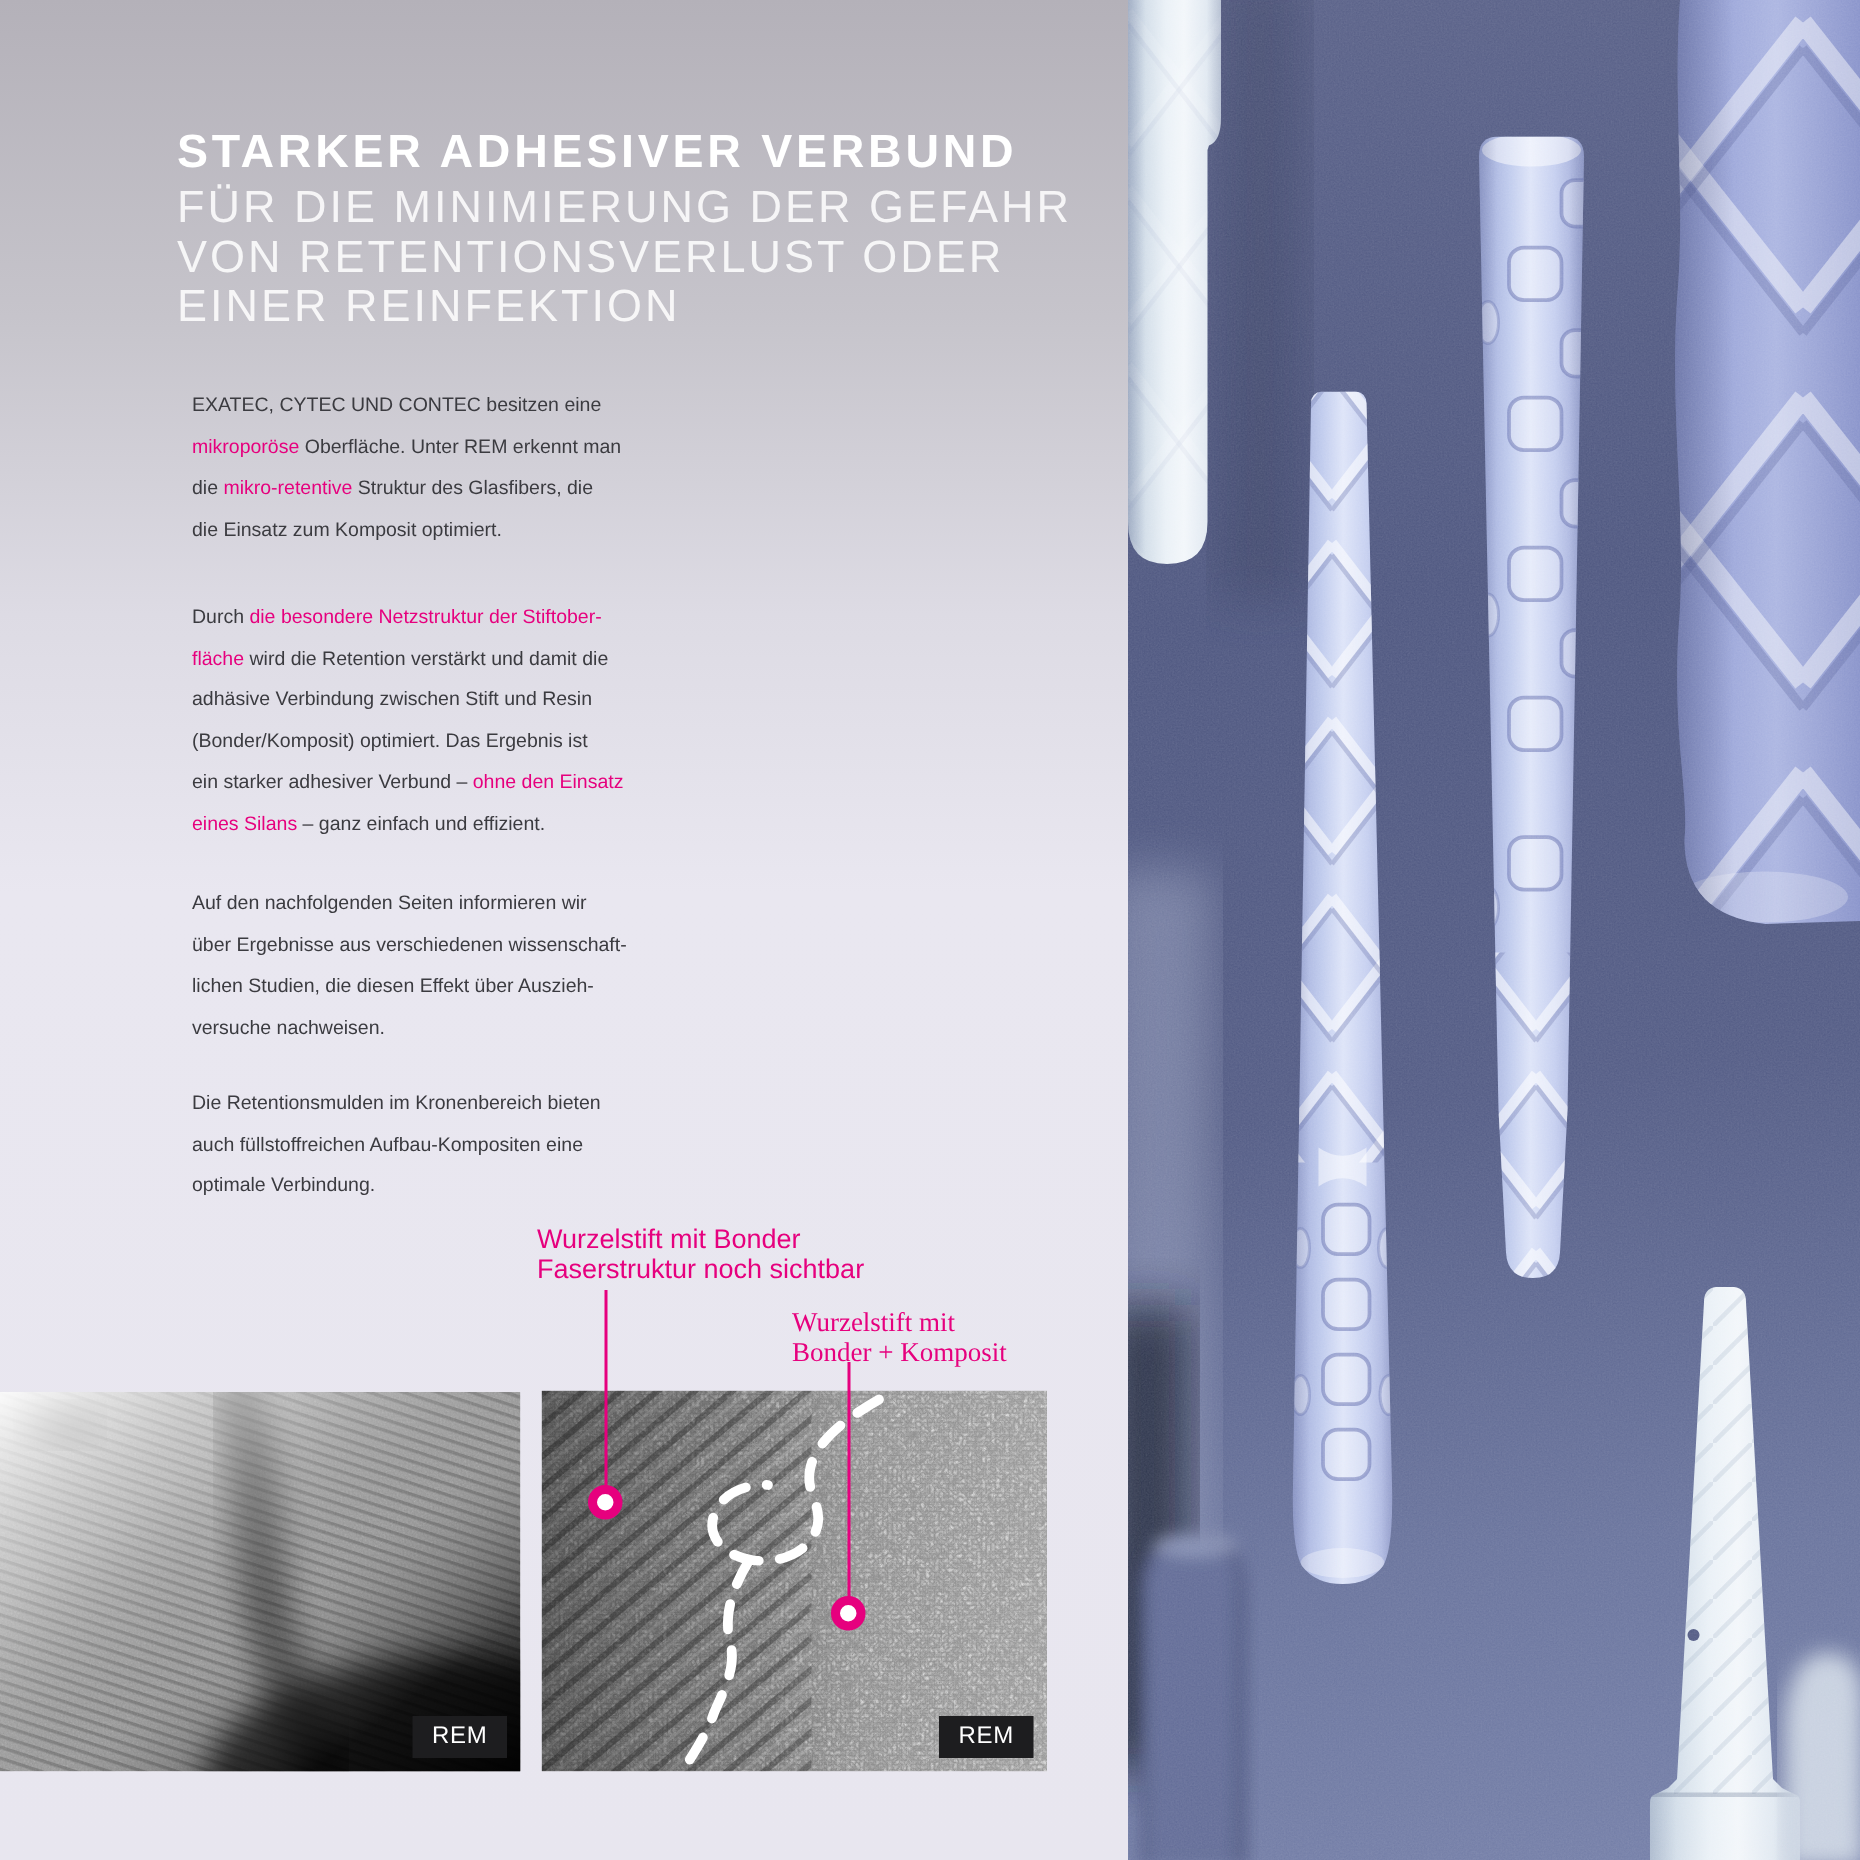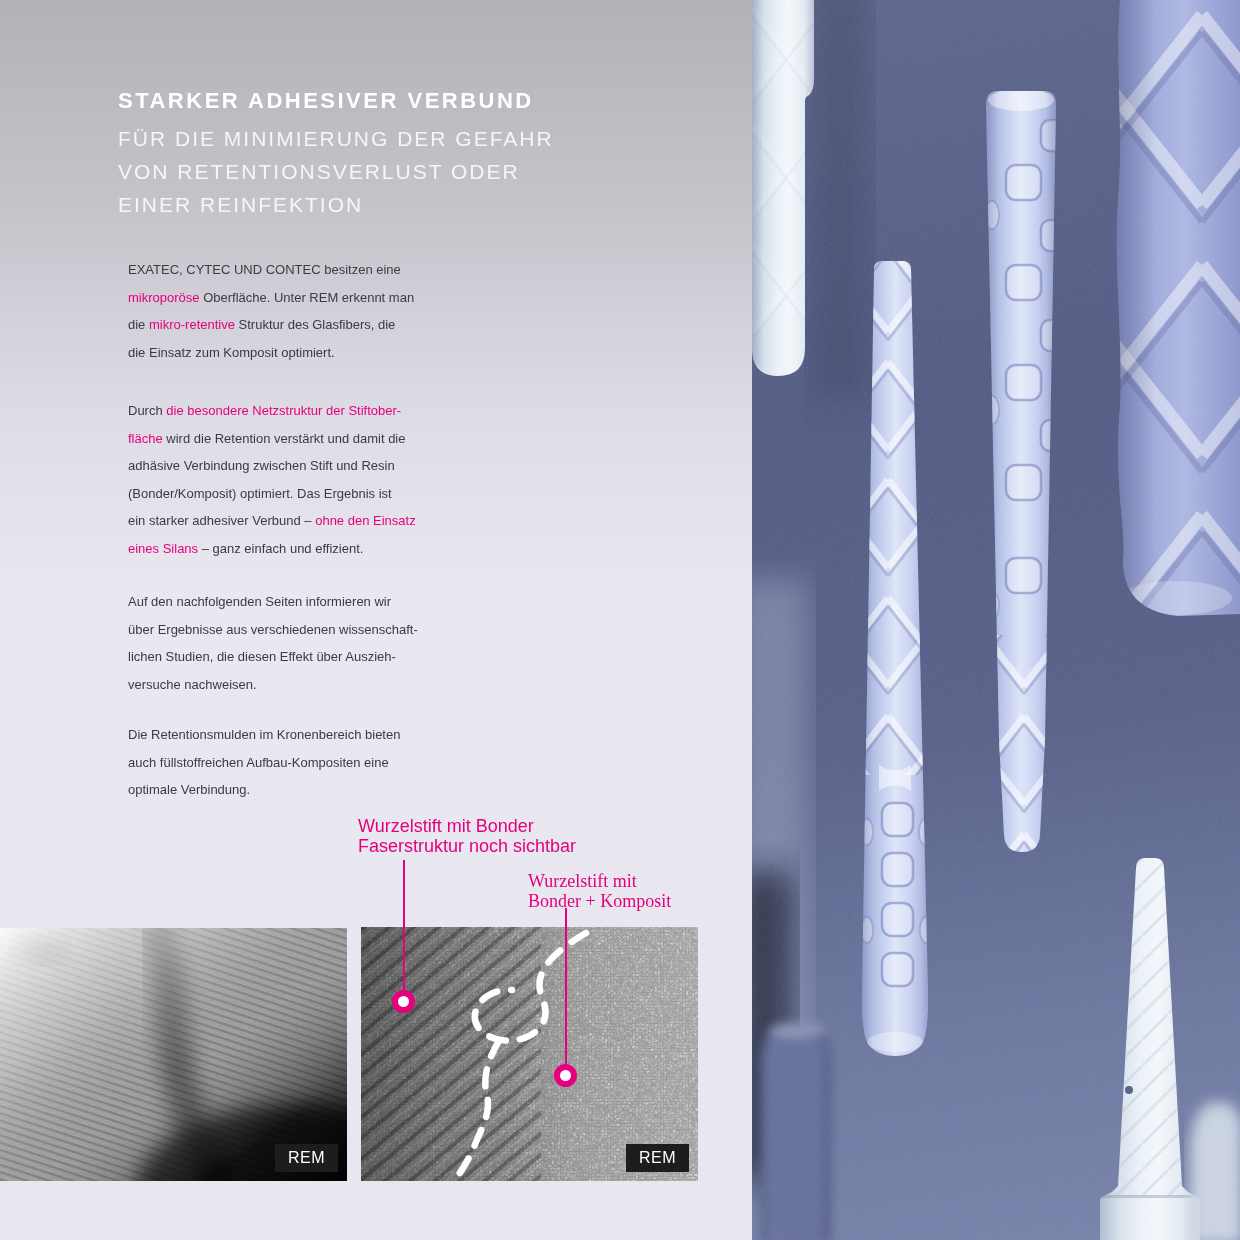--- a/index.html
+++ b/index.html
@@ -2,22 +2,22 @@
 <html style="--accent: #e6007e; --text: #3b3b40;"><head>
 <meta charset="utf-8">
 <style>
   :root{ --accent:#e6007e; --text:#3b3b40; }
   html,body{margin:0;padding:0;}
   body{font-family:"Liberation Sans","DejaVu Sans",sans-serif;background:#888;}
   .page{position:relative;width:1240px;height:1240px;overflow:hidden;
         background:linear-gradient(to bottom,#b4b1b9 0%,#c6c4cb 17%,#dddbe4 33%,#e9e7f0 48%,#e8e6ef 100%);}
   
   .title-block{position:absolute;left:118px;top:84px;}
-  .title-block h1{margin:0;font-size:22px;font-weight:700;color:#ffffff;letter-spacing:2.5px;line-height:34px;}
-  .subtitle{margin-top:4px;font-size:21px;font-weight:400;color:rgba(255,255,255,.85);letter-spacing:2px;line-height:33px;}
+  .title-block h1{margin:0;font-size:31px;font-weight:700;color:#ffffff;letter-spacing:2.5px;line-height:34px;}
+  .subtitle{margin-top:4px;font-size:30px;font-weight:400;color:rgba(255,255,255,.85);letter-spacing:2px;line-height:33px;}
   .para{position:absolute;left:128px;width:520px;font-size:13px;line-height:27.5px;color:var(--text);}
   .para .accent{color:var(--accent);}
   .p1{top:256px;} .p2{top:397px;} .p3{top:588px;} .p4{top:721px;}
   
   .ann{position:absolute;color:var(--accent);font-size:18px;line-height:19.5px;z-index:6;}
   .ann1{left:358px;top:817px;}
   .ann2{left:528px;top:872px;font-family:Liberation Serif, serif;}
   .leader{position:absolute;width:2px;background:var(--accent);z-index:6;}
   .lead1{left:403px;top:860px;height:142px;}
   .lead2{left:565px;top:908px;height:168px;}

